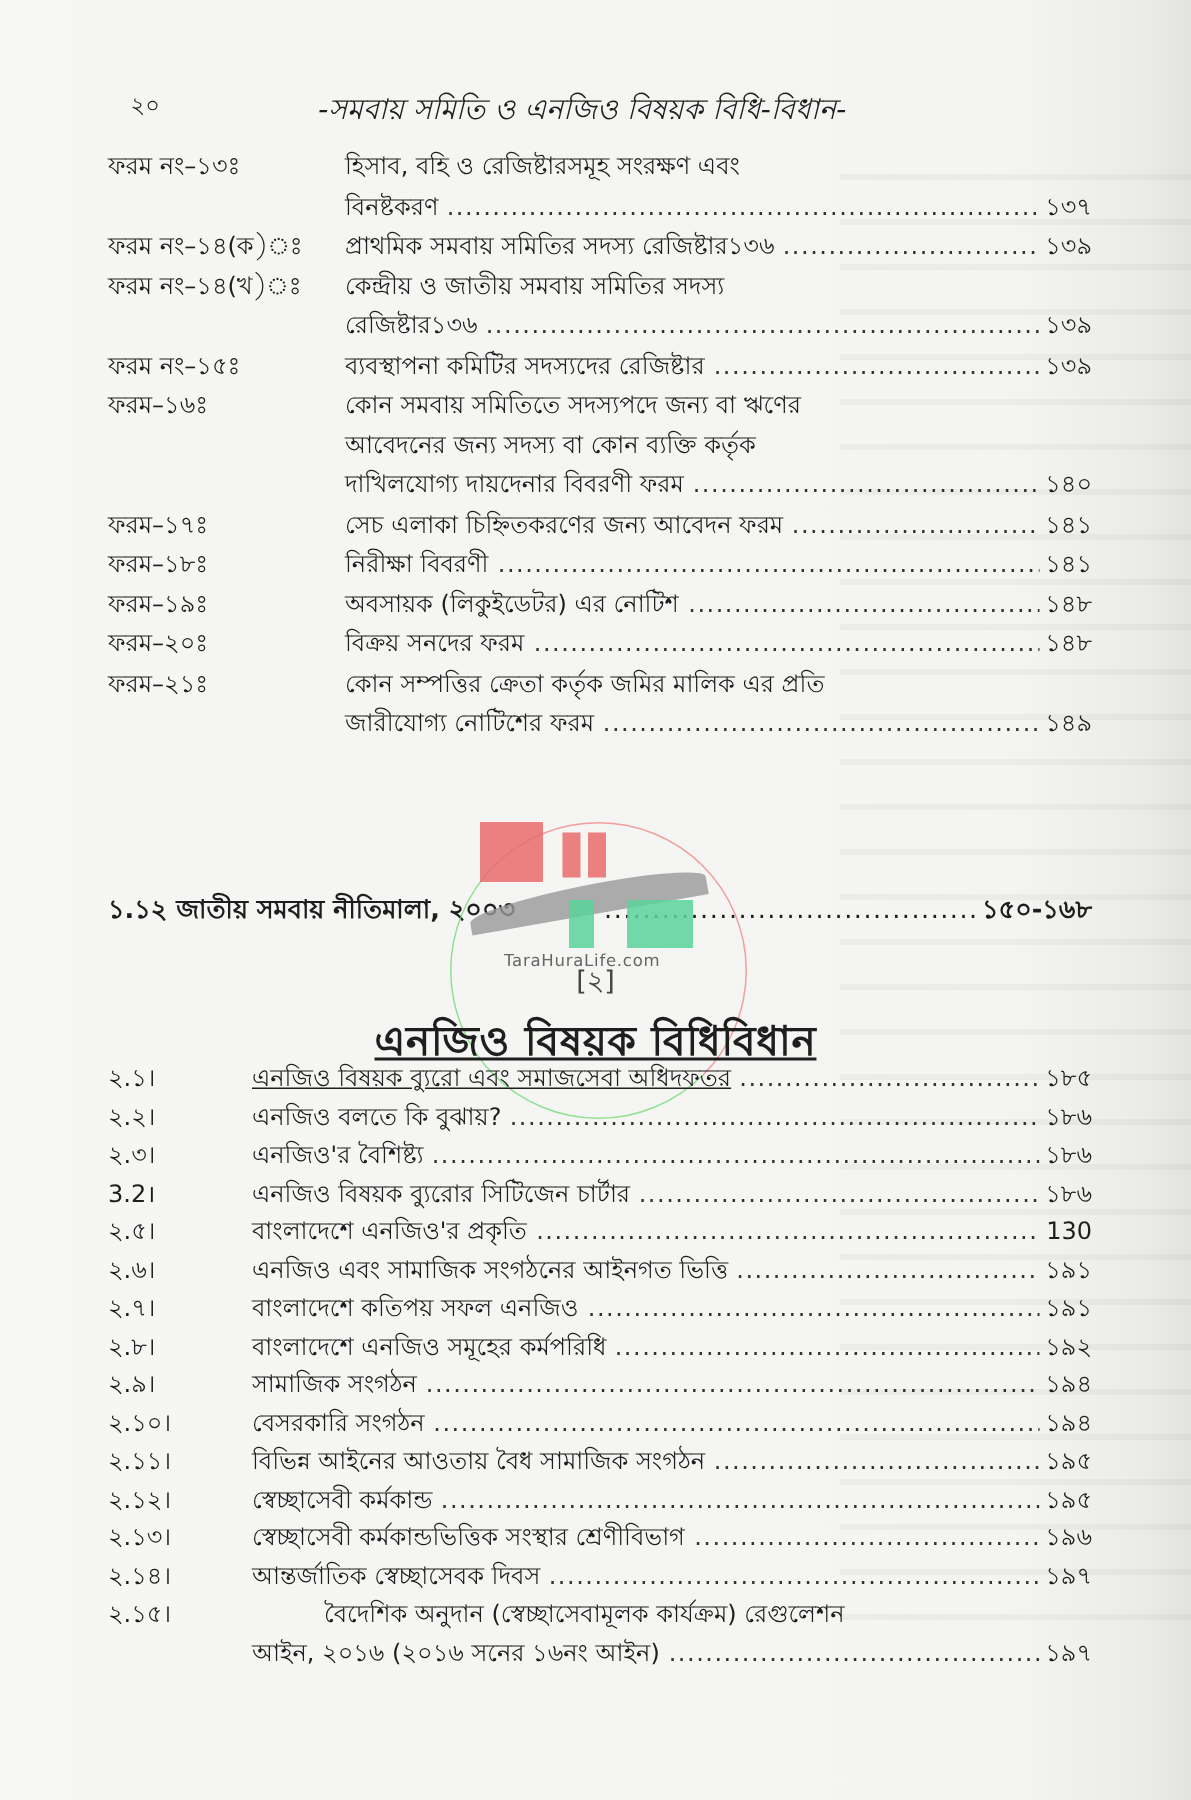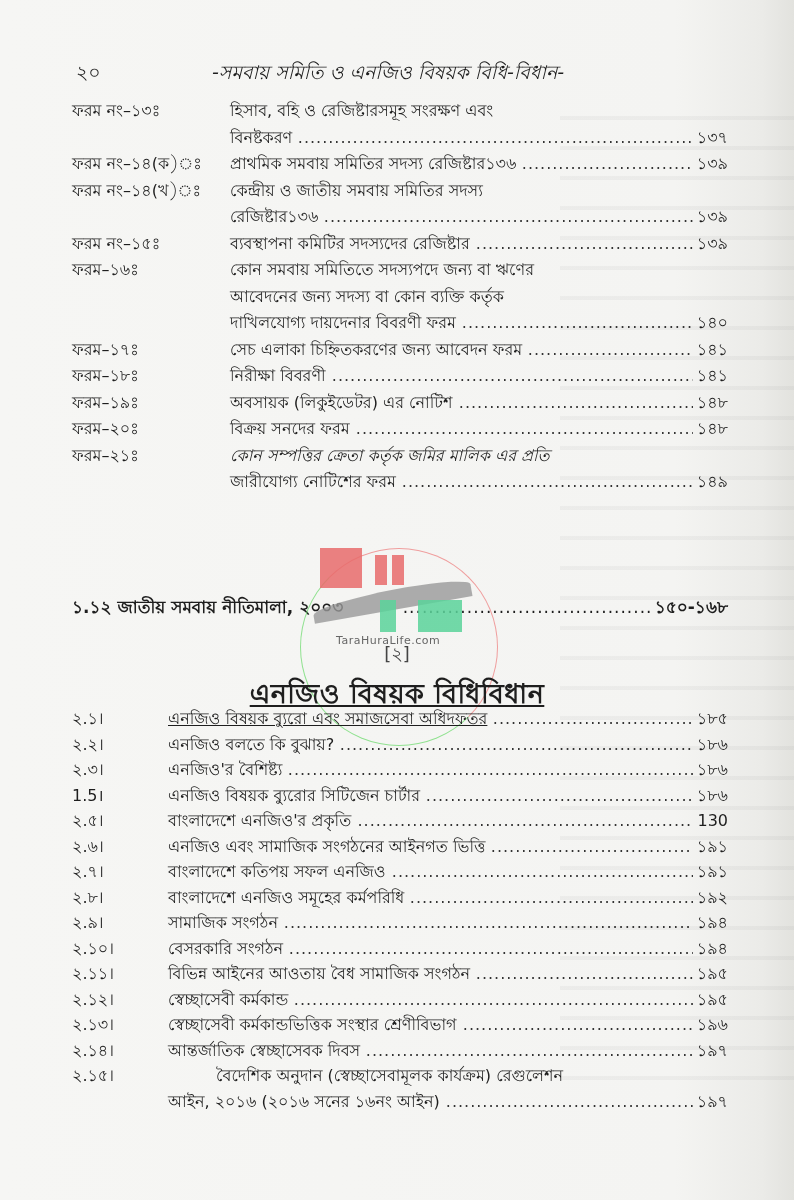--- a/index.html
+++ b/index.html
@@ -11,21 +11,21 @@
     position: relative;
   }
   .page {
     position: absolute; left: 0; top: 0; width: 794px; height: 1200px;
     background: linear-gradient(90deg, #f6f6f4 0%, #f4f4f2 85%, #ebebe8 96%, #e2e2de 100%);
   }
   .bleed { position: absolute; left: 560px; top: 90px; width: 234px; height: 1000px;
     background: repeating-linear-gradient(180deg, rgba(0,0,0,0) 0 26px, rgba(120,120,120,0.07) 26px 30px);
   }
   .header { position: absolute; top: 58px; left: 72px; width: 660px; height: 30px; }
-  .header .pno { position: absolute; left: 4px; top: 0; font-size: 19px; }
+  .header .pno { position: absolute; left: 15px; top: 0; font-size: 15px; }
   .header .title { position: absolute; left: 140px; top: 0; font-size: 19px; font-style: italic; }
 
   .row { position: absolute; left: 72px; width: 656px; font-size: 16px; line-height: 22px; }
   .row .lbl { position: absolute; left: 0; top: 0; white-space: nowrap; }
   .row .txt { position: absolute; top: 0; white-space: nowrap; }
   .row .leader { position: absolute; top: 0; right: 0; display: flex; white-space: nowrap; }
   .row .dots { overflow: hidden; color: #333; letter-spacing: 1px; }
   .row .pg { padding-left: 4px; }
 
   .sec-112 { position: absolute; left: 72px; top: 595px; width: 656px; font-size: 17px; font-weight: bold; line-height: 24px; }
@@ -135,21 +135,21 @@
       <div class="row" style="top: 418px;">
         <span class="lbl">ফরম–২০ঃ</span>
         <span class="txt" style="left: 158px;">বিক্রয় সনদের ফরম</span>
         <span class="leader">
           <span class="dots" style="width: 337px;">........................................................................................................................</span>
           <span class="pg">১৪৮</span>
         </span>
       </div>
       <div class="row" style="top: 444.5px;">
         <span class="lbl">ফরম–২১ঃ</span>
-        <span class="txt" style="left: 158px; font-style: italic;">কোন সম্পত্তির ক্রেতা কর্তৃক জমির মালিক এর প্রতি</span>
+        <span class="txt" style="left: 158px;">কোন সম্পত্তির ক্রেতা কর্তৃক জমির মালিক এর প্রতি</span>
       </div>
       <div class="row" style="top: 471px;">
         <span class="txt" style="left: 158px;">জারীযোগ্য নোটিশের ফরম</span>
         <span class="leader">
           <span class="dots" style="width: 291px;">........................................................................................................................</span>
           <span class="pg">১৪৯</span>
         </span>
       </div>
     </div>
 
@@ -191,21 +191,21 @@
       </div>
       <div class="row" style="top: 759px;">
         <span class="lbl">২.৩।</span>
         <span class="txt" style="left: 96px;">এনজিও'র বৈশিষ্ট্য</span>
         <span class="leader">
           <span class="dots" style="width: 405px;">........................................................................................................................</span>
           <span class="pg">১৮৬</span>
         </span>
       </div>
       <div class="row" style="top: 784.5px;">
-        <span class="lbl">1.5।</span>
+        <span class="lbl">3.2।</span>
         <span class="txt" style="left: 96px;">এনজিও বিষয়ক ব্যুরোর সিটিজেন চার্টার</span>
         <span class="leader">
           <span class="dots" style="width: 267px;">........................................................................................................................</span>
           <span class="pg">১৮৬</span>
         </span>
       </div>
       <div class="row" style="top: 810px;">
         <span class="lbl">২.৫।</span>
         <span class="txt" style="left: 96px;">বাংলাদেশে এনজিও'র প্রকৃতি</span>
         <span class="leader">

